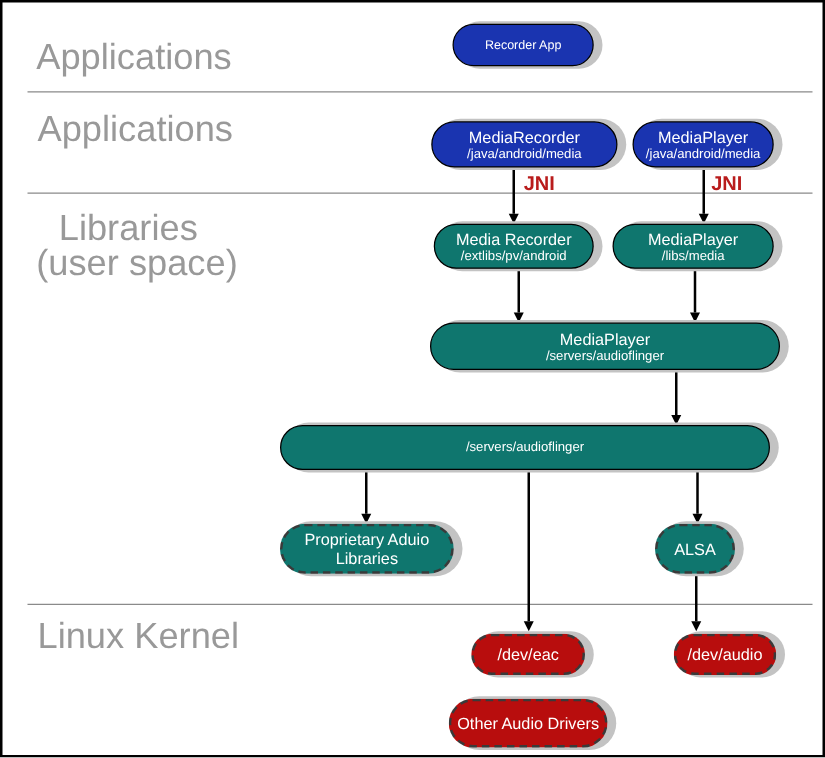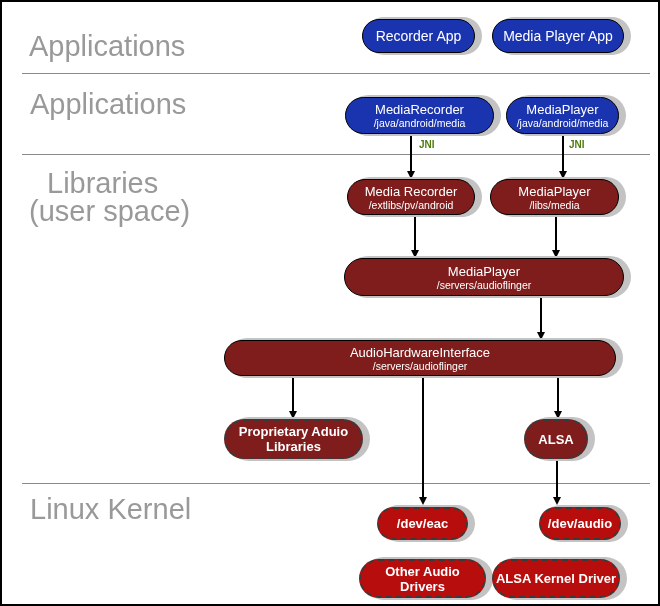--- a/index.html
+++ b/index.html
@@ -22,37 +22,37 @@
   }
   .pill{
     position:absolute;
     display:flex;flex-direction:column;align-items:center;justify-content:center;
     border-radius:999px;
     border:1.5px solid #000;
     color:#fff;text-align:center;
     box-shadow:5px 0 0 2px #c3c3c3;
   }
   .pill.blue{background:#1a34b0;}
-  .pill.green{background:#7f1d1d;}
+  .pill.green{background:#0f766e;}
   .pill.red{background:#b80d0d;}
-  .pill.dashed{border:2px dashed #3a3a3a;font-weight:bold;}
+  .pill.dashed{border:2px dashed #3a3a3a;}
   .pill-title{font-size:13px;line-height:15px;}
-  .pill-title.big{font-size:14px;}
+  .pill-title.big{font-size:10px;}
   .pill-path{font-size:10.5px;line-height:12px;}
   .arrow{
     position:absolute;width:1.5px;background:#000;
   }
   .arrow::after{
     content:"";position:absolute;bottom:-8px;left:50%;
     transform:translateX(-50%);
     border:4.5px solid transparent;border-bottom:none;
     border-top:8px solid #000;
   }
   .edge-label{
-    position:absolute;color:#4d7c0f;font-size:10px;font-weight:bold;
+    position:absolute;color:#b91c1c;font-size:16px;font-weight:bold;
     white-space:nowrap;
   }
 </style>
 </head>
 <body>
 
 <div id="frame">
 
   <div class="divider" style="top:71px"></div>
   <div class="divider" style="top:152px"></div>
@@ -80,23 +80,20 @@
   <div class="arrow" style="left:420px;top:374px;height:121px"></div>
   <div class="arrow" style="left:555px;top:374px;height:35px"></div>
   <div class="arrow" style="left:554px;top:457px;height:38px"></div>
 
   <div class="edge-label" style="left:417px;top:137px">JNI</div>
   <div class="edge-label" style="left:567px;top:137px">JNI</div>
 
   <div class="pill blue" style="left:360px;top:17px;width:113px;height:34px">
     <div class="pill-title big">Recorder App</div>
   </div>
-  <div class="pill blue" style="left:490px;top:17px;width:132px;height:34px">
-    <div class="pill-title big">Media Player App</div>
-  </div>
 
   <div class="pill blue" style="left:343px;top:95px;width:149px;height:37px">
     <div class="pill-title">MediaRecorder</div>
     <div class="pill-path">/java/android/media</div>
   </div>
   <div class="pill blue" style="left:504px;top:95px;width:113px;height:37px">
     <div class="pill-title">MediaPlayer</div>
     <div class="pill-path">/java/android/media</div>
   </div>
 
@@ -108,38 +105,34 @@
     <div class="pill-title">MediaPlayer</div>
     <div class="pill-path">/libs/media</div>
   </div>
 
   <div class="pill green" style="left:342px;top:256px;width:280px;height:38px">
     <div class="pill-title">MediaPlayer</div>
     <div class="pill-path">/servers/audioflinger</div>
   </div>
 
   <div class="pill green" style="left:222px;top:338px;width:392px;height:36px">
-    <div class="pill-title">AudioHardwareInterface</div>
     <div class="pill-path">/servers/audioflinger</div>
   </div>
 
   <div class="pill green dashed" style="left:222px;top:417px;width:139px;height:40px;padding:0 10px">
     <div class="pill-title">Proprietary Aduio Libraries</div>
   </div>
 
   <div class="pill green dashed" style="left:522px;top:417px;width:64px;height:40px">
     <div class="pill-title">ALSA</div>
   </div>
 
   <div class="pill red dashed" style="left:375px;top:505px;width:91px;height:33px">
     <div class="pill-title">/dev/eac</div>
   </div>
   <div class="pill red dashed" style="left:537px;top:505px;width:82px;height:33px">
     <div class="pill-title">/dev/audio</div>
   </div>
   <div class="pill red dashed" style="left:357px;top:557px;width:127px;height:39px">
     <div class="pill-title">Other Audio Drivers</div>
   </div>
-  <div class="pill red dashed" style="left:490px;top:557px;width:128px;height:39px">
-    <div class="pill-title">ALSA Kernel Driver</div>
-  </div>
 
 </div>
 
 </body></html>

